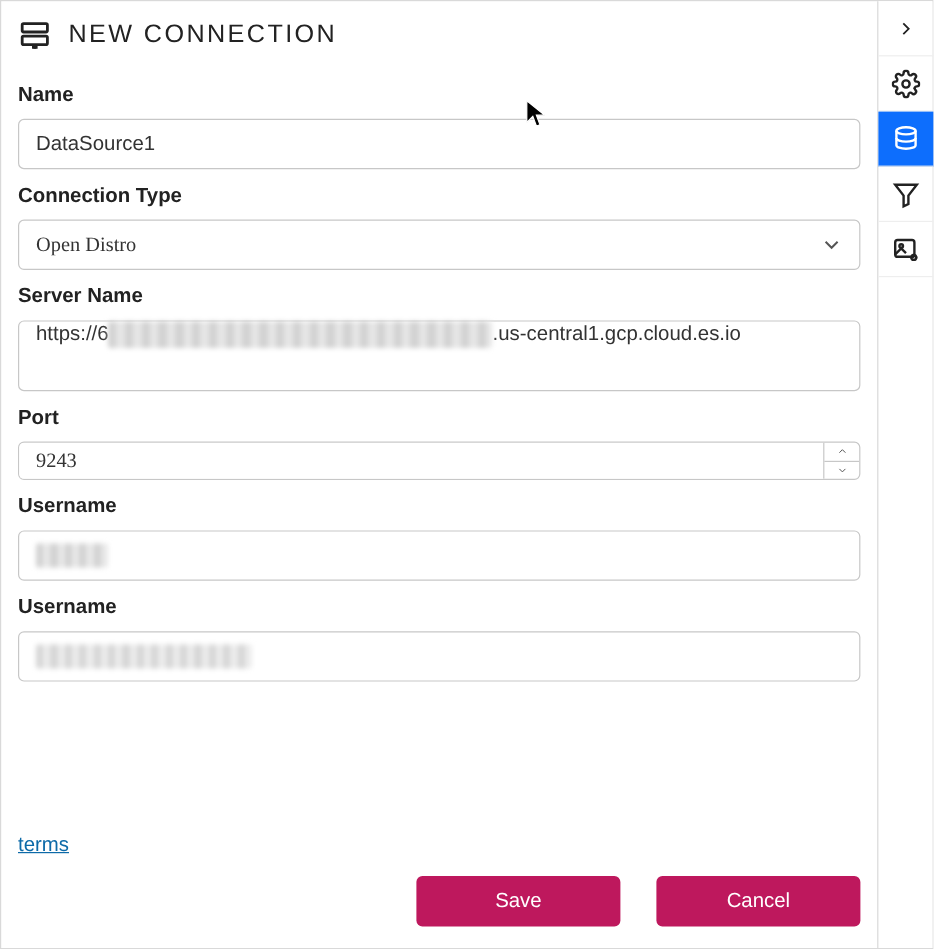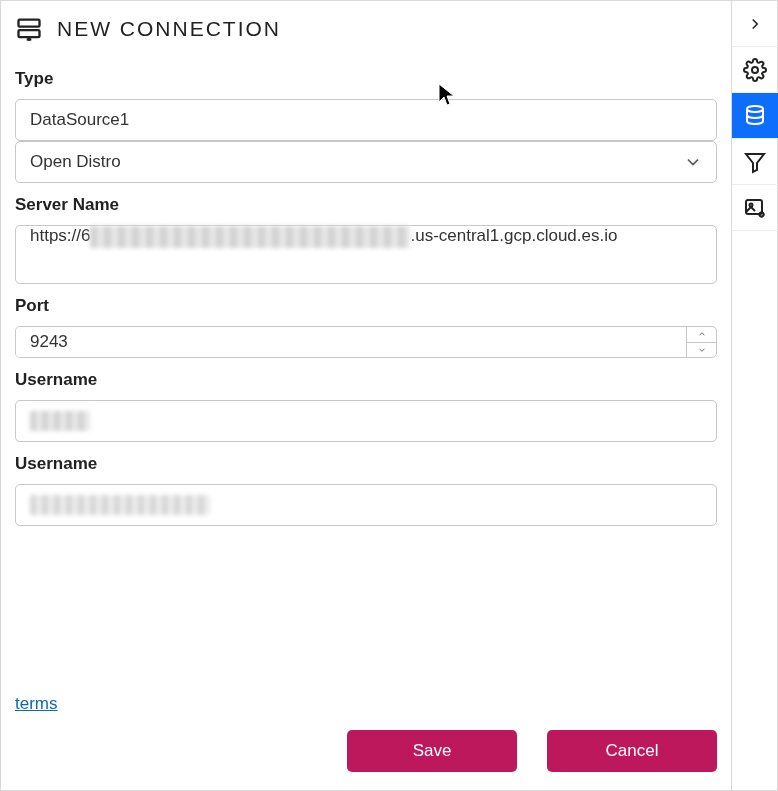--- a/index.html
+++ b/index.html
@@ -44,20 +44,21 @@
     color: #222;
     margin: 12px 0 10px 0;
   }
   .text-input, .select-wrap, .num-wrap {
     width: 100%;
     border: 1px solid #c7c7c7;
     border-radius: 5px;
     background: #fff;
     font-size: 17px;
     color: #333;
+    font-family: Liberation Serif, serif;
   }
   .text-input {
     height: 42px;
     padding: 0 14px;
     outline: none;
     font-family: inherit;
   }
   .select-wrap {
     height: 42px;
     display: flex;
@@ -213,23 +214,24 @@
         <svg width="28" height="28" viewBox="0 0 24 24" fill="none" stroke="#222" stroke-width="2">
           <rect x="3" y="4" width="18" height="6" rx="1"></rect>
           <rect x="3" y="13" width="18" height="6" rx="1"></rect>
           <line x1="10" y1="21" x2="14" y2="21"></line>
           <line x1="12" y1="19" x2="12" y2="22"></line>
         </svg>
       </span>
       <span class="title">NEW CONNECTION</span>
     </div>
 
-    <div class="field-label">Type</div>
+    <div class="field-label">Name</div>
     <input class="text-input" value="DataSource1" style="">
 
+    <div class="field-label">Connection Type</div>
     <div class="select-wrap">
       <span class="select-value">Open Distro</span>
       <span class="chev-down">
         <svg width="20" height="20" viewBox="0 0 24 24" fill="none" stroke="#555" stroke-width="2">
             <polyline points="6 9 12 15 18 9"></polyline>
           </svg>
       </span>
     </div>
 
     <div class="field-label">Server Name</div>

